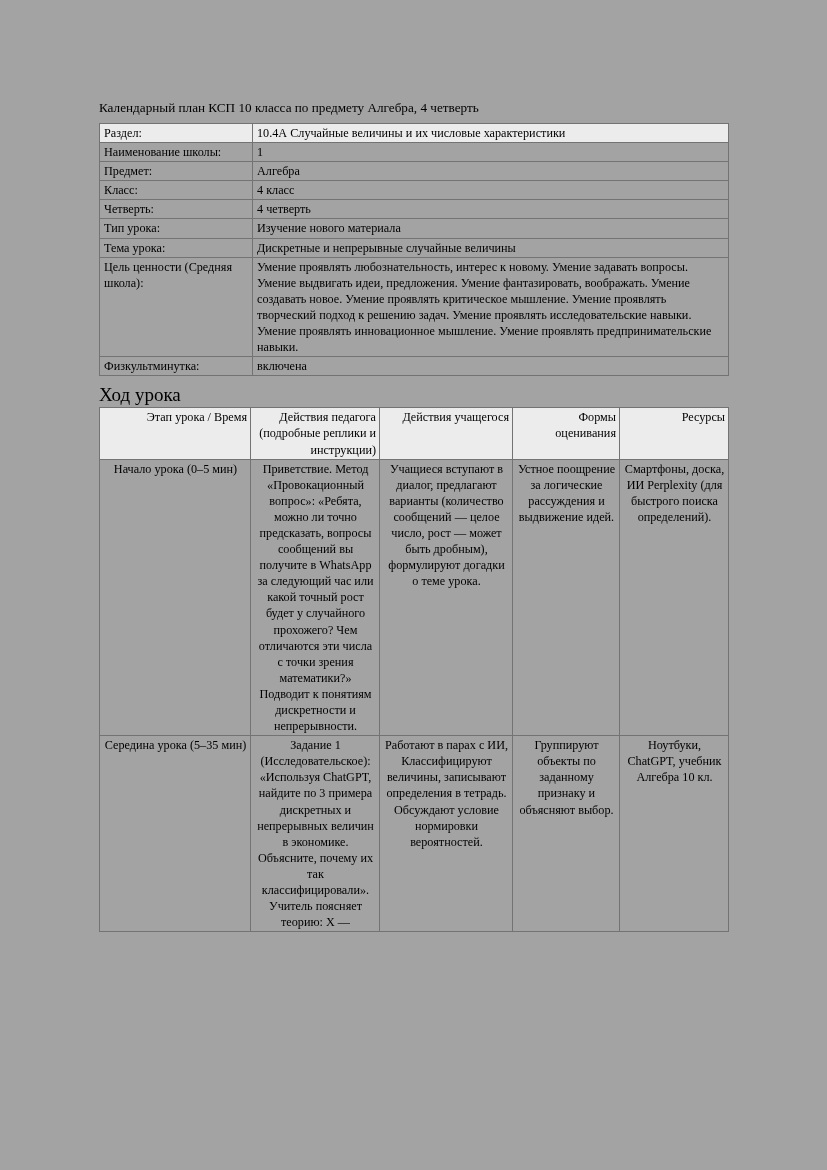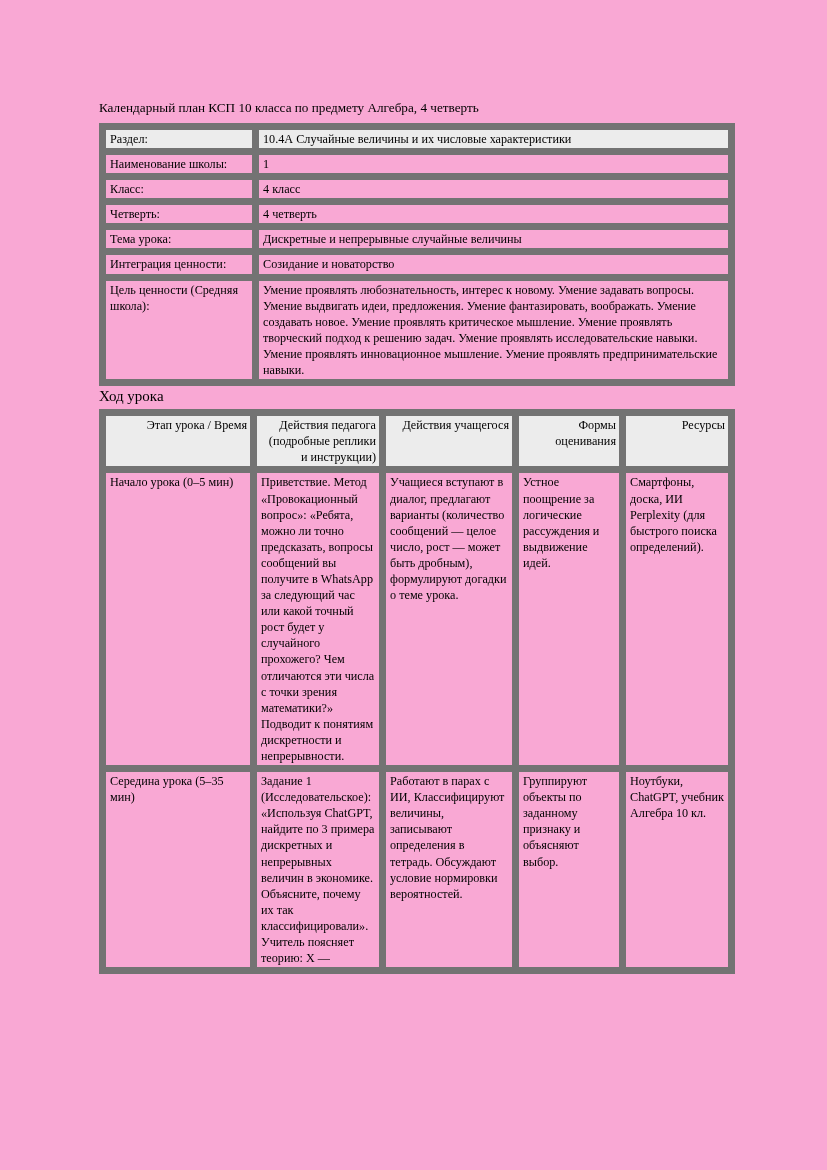--- a/index.html
+++ b/index.html
@@ -13,65 +13,65 @@
     font-family: "Liberation Serif", "DejaVu Serif", serif;
     color: #000000;
     overflow: hidden;
   }
   .page {
     position: relative;
     width: 827px;
     height: 1170px;
     box-sizing: border-box;
     padding: 99px 99px 0 99px;
-    background: #f9a8d4;
+    background: #a3a3a3;
   }
   .doc-title {
     font-size: 13.2px;
     line-height: 17px;
     margin: 0 0 7px 0;
     white-space: nowrap;
   }
   .section-label {
-    font-size: 15px;
+    font-size: 19px;
     line-height: 17px;
-    margin: 2px 0 4px 0;
+    margin: 10px 0 4px 0;
   }
 
   table.doc-table {
     border-collapse: collapse;
     table-layout: fixed;
     width: 629px;
     font-size: 12.2px;
     line-height: 16.1px;
   }
   table.doc-table td,
   table.doc-table th {
-    border: 7px solid #737373;
+    border: 1px solid #737373;
     padding: 1px 3px 1px 4px;
     vertical-align: top;
     text-align: left;
     font-weight: normal;
     word-wrap: break-word;
     overflow-wrap: break-word;
   }
 
   
   #info-table col.c-label { width: 153px; }
   #info-table col.c-value { width: 476px; }
   #info-table tr.shaded > td { background: #ececec; }
 
   
   #flow-table col.c1 { width: 151px; }
   #flow-table col.c2 { width: 129px; }
   #flow-table col.c3 { width: 133px; }
   #flow-table col.c4 { width: 107px; }
   #flow-table col.c5 { width: 109px; }
   #flow-table thead td { background: #ececec; height: 44px; text-align: right; }
-  #flow-table tbody td { vertical-align: top; }
+  #flow-table tbody td { vertical-align: top; text-align: center; }
 </style>
 </head>
 <body>
 
 <div class="page">
 
   <div class="doc-title">Календарный план КСП 10 класса по предмету Алгебра, 4 четверть</div>
 
   <table class="doc-table" id="info-table">
     <colgroup>
@@ -81,38 +81,46 @@
     <tbody>
         <tr class="shaded">
           <td>Раздел:</td>
           <td>10.4А Случайные величины и их числовые характеристики</td>
         </tr>
         <tr>
           <td>Наименование школы:</td>
           <td>1</td>
         </tr>
         <tr>
+          <td>Предмет:</td>
+          <td>Алгебра</td>
+        </tr>
+        <tr>
           <td>Класс:</td>
           <td>4 класс</td>
         </tr>
         <tr>
           <td>Четверть:</td>
           <td>4 четверть</td>
         </tr>
         <tr>
+          <td>Тип урока:</td>
+          <td>Изучение нового материала</td>
+        </tr>
+        <tr>
           <td>Тема урока:</td>
           <td>Дискретные и непрерывные случайные величины</td>
         </tr>
         <tr>
-          <td>Интеграция ценности:</td>
-          <td>Созидание и новаторство</td>
+          <td>Цель ценности (Средняя школа):</td>
+          <td>Умение проявлять любознательность, интерес к новому. Умение задавать вопросы. Умение выдвигать идеи, предложения. Умение фантазировать, воображать. Умение создавать новое. Умение проявлять критическое мышление. Умение проявлять творческий подход к решению задач. Умение проявлять исследовательские навыки. Умение проявлять инновационное мышление. Умение проявлять предпринимательские навыки.</td>
         </tr>
         <tr>
-          <td>Цель ценности (Средняя школа):</td>
-          <td>Умение проявлять любознательность, интерес к новому. Умение задавать вопросы. Умение выдвигать идеи, предложения. Умение фантазировать, воображать. Умение создавать новое. Умение проявлять критическое мышление. Умение проявлять творческий подход к решению задач. Умение проявлять исследовательские навыки. Умение проявлять инновационное мышление. Умение проявлять предпринимательские навыки.</td>
+          <td>Физкультминутка:</td>
+          <td>включена</td>
         </tr>
       </tbody>
   </table>
 
   <div class="section-label">Ход урока</div>
 
   <table class="doc-table" id="flow-table">
     <colgroup>
       <col class="c1">
         <col class="c2">

